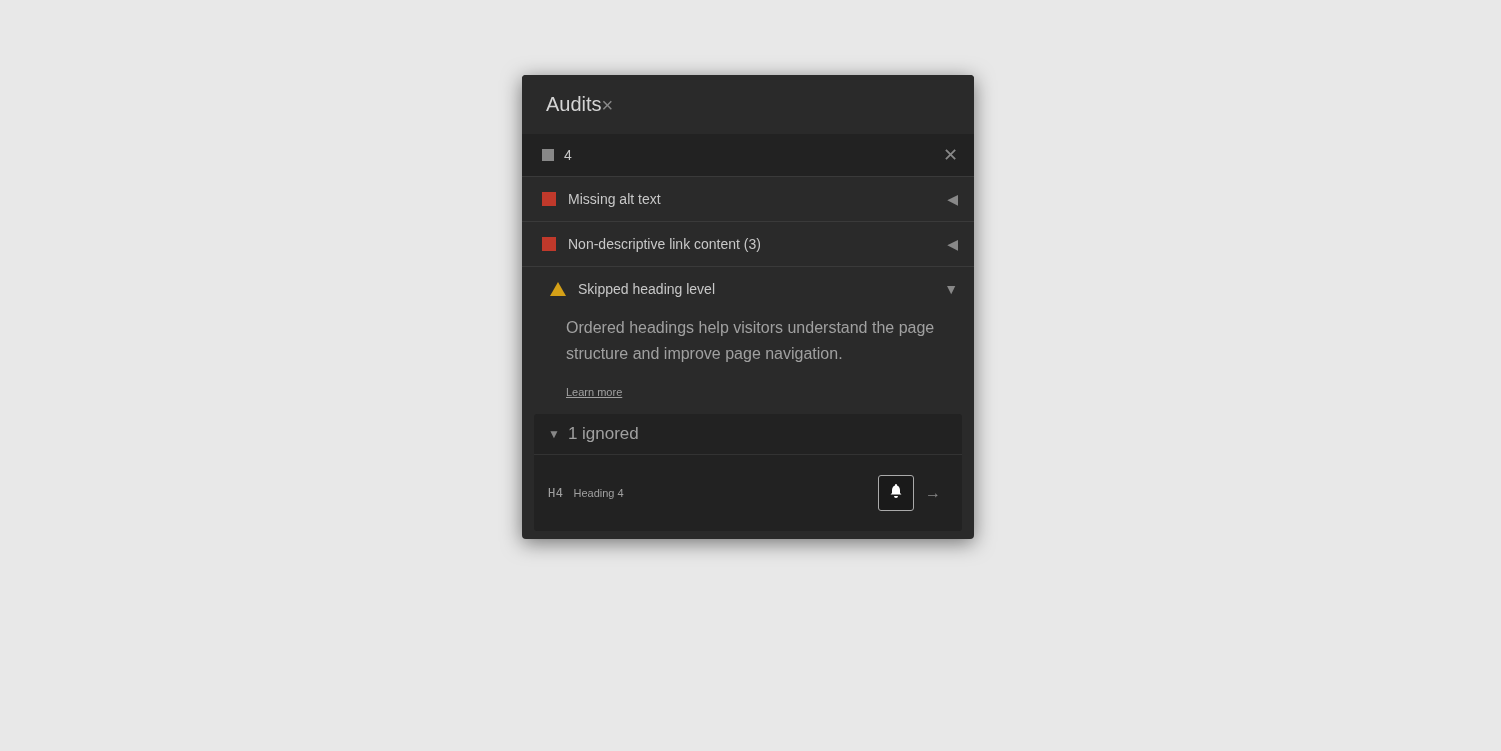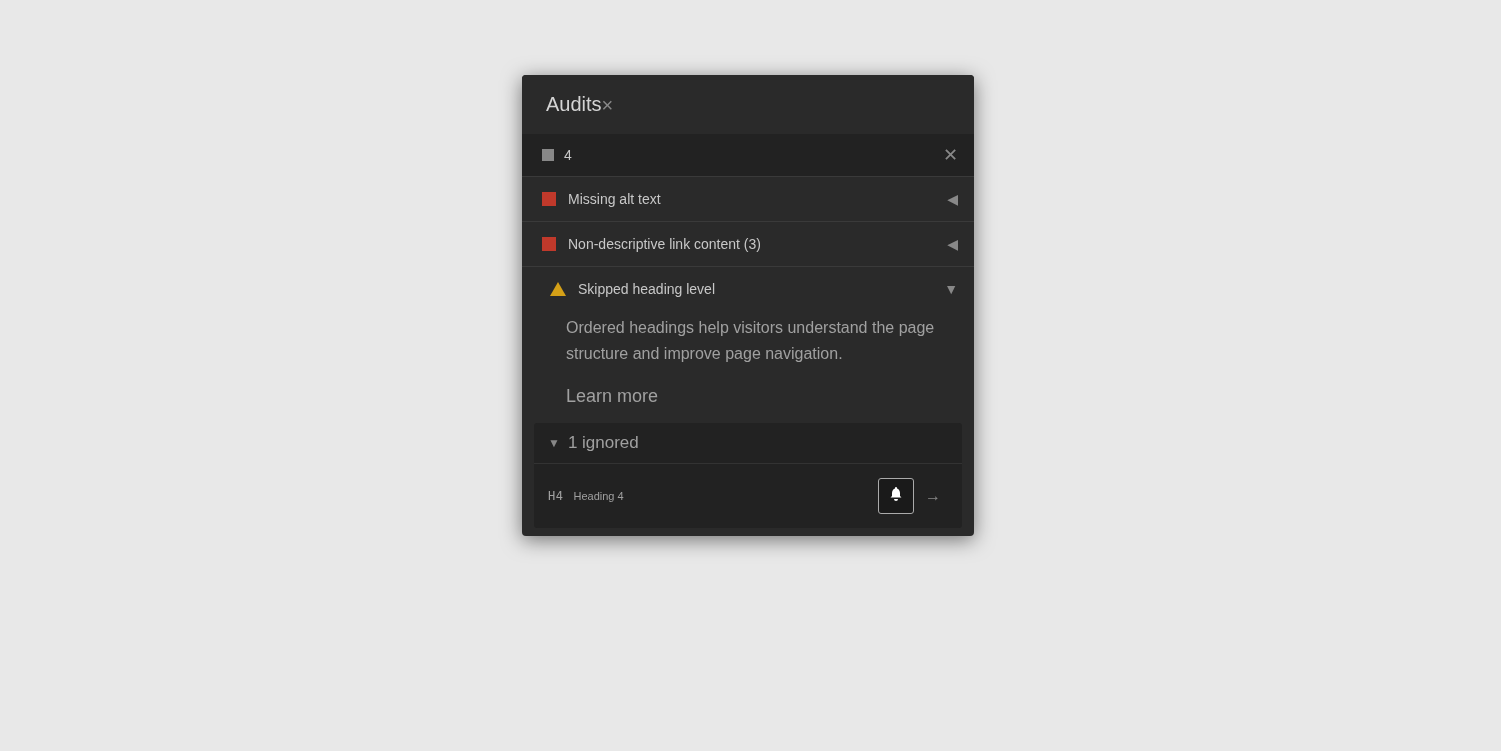--- a/index.html
+++ b/index.html
@@ -149,23 +149,24 @@
 
     .audit-description {
       padding: 4px 20px 16px 44px;
       color: #a0a0a0;
       font-size: 16px;
       line-height: 1.6;
     }
 
     .learn-more-link {
       color: #a0a0a0;
-      font-size: 18px;
+      font-size: 11px;
       display: block;
       padding: 4px 20px 16px 44px;
+      text-decoration: underline;
       cursor: pointer;
     }
 
     .ignored-section {
       margin: 0 12px 8px 12px;
       background-color: #222222;
       border-radius: 3px;
     }
 
     .ignored-header {
@@ -183,21 +184,21 @@
 
     .ignored-label {
       color: #a0a0a0;
       font-size: 17px;
     }
 
     .ignored-item {
       display: flex;
       align-items: center;
       justify-content: space-between;
-      padding: 14px 14px;
+      padding: 20px 14px;
       border-top: 1px solid #333;
     }
 
     .ignored-item-left {
       display: flex;
       align-items: center;
       gap: 10px;
     }
 
     .h4-badge {

